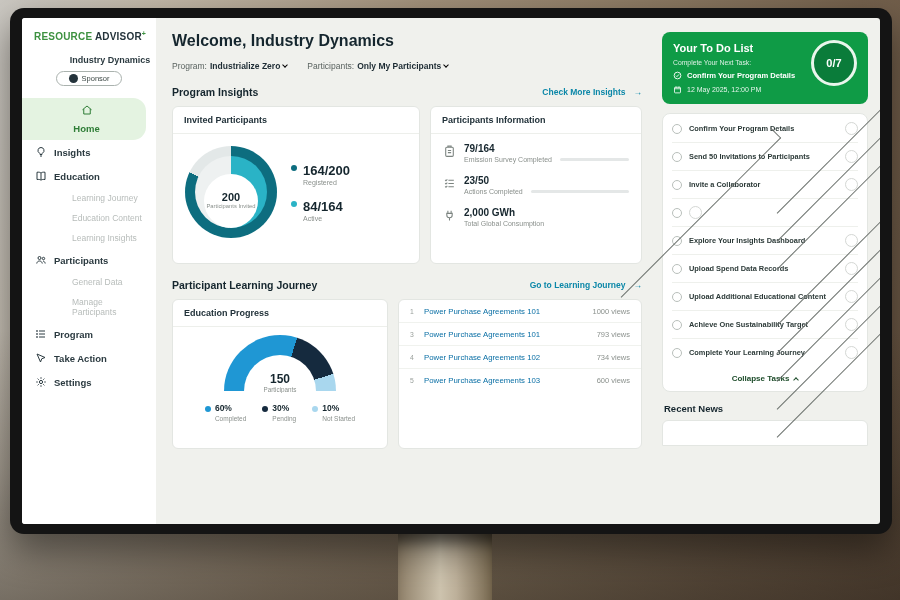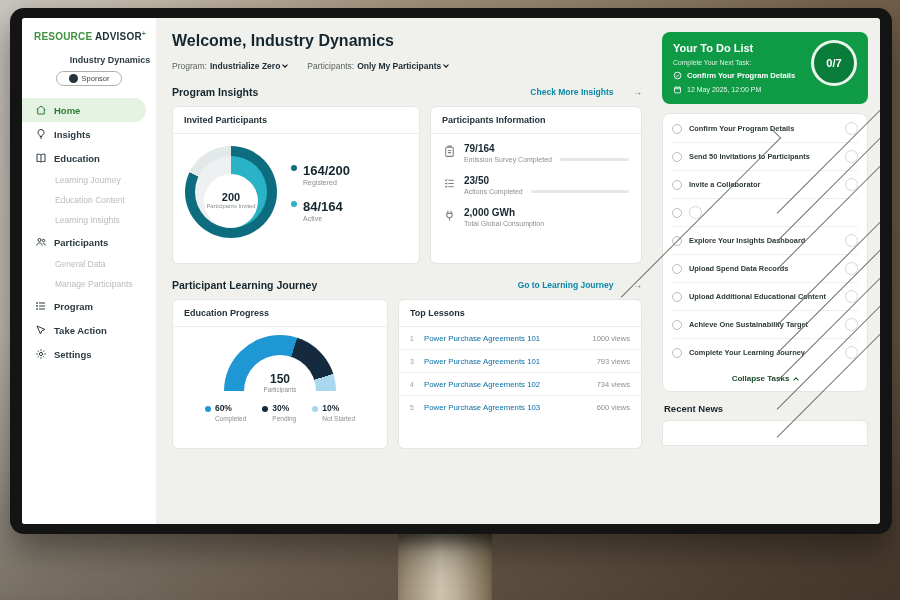--- a/index.html
+++ b/index.html
@@ -23,40 +23,40 @@
   .sidebar { width:134px; background:#fff; flex-shrink:0; padding:12px 0 0 0; }
   .logo { padding:0 12px; font-size:10px; font-weight:bold; letter-spacing:.2px; white-space:nowrap; }
   .logo .res { color:#3d9140; } .logo .adv { color:#24333b; } .logo sup { color:#3d9140; font-size:7px; }
   .org { text-align:center; font-size:9px; font-weight:bold; color:#2b3a40; margin-top:13px;padding-left:42px; }
   .badge { margin:6px auto 0; width:66px; border:1px solid #aab2ae; border-radius:10px; font-size:7.5px;
         display:flex; align-items:center; justify-content:center; gap:4px; padding:2px 0; color:#3c4845; }
   .badge-dot { width:9px; height:9px; border-radius:50%; background:#24333b; display:inline-block; }
   .nav { margin-top:12px; }
   .nav-item { display:flex; align-items:center; gap:7px; padding:6px 8px 6px 13px; font-size:9.5px;
         font-weight:bold; color:#2b3a40; cursor:pointer; }
-  .nav-item.active { background:#e4f3e1; color:#2e7d36; border-radius:0 13px 13px 0; margin-right:10px; }
+  .nav-item.active { background:#e4f3e1; color:#2e7d36; border-radius:0 13px 13px 0; margin-right:10px;flex-direction:column; }
   .nav-item .icon { width:12px; height:12px; display:inline-flex; }
   .nav-item .icon svg { width:12px; height:12px; }
-  .nav-sub { padding:5px 8px 5px 33px; font-size:8.5px; color:#b7bcba; cursor:pointer; }
+  .nav-sub { padding:5px 8px 5px 50px; font-size:8.5px; color:#b7bcba; cursor:pointer; }
 
   
   .main { flex:1; min-width:0; padding:14px 12px 0 16px; }
   .welcome { font-size:16px; font-weight:bold; color:#15262e; }
   .filters { display:flex; gap:20px; margin-top:11px; align-items:center; }
   .filter { display:flex; align-items:center; gap:3px; cursor:pointer; }
   .flabel { font-size:8.5px; color:#5a6360; }
   .fvalue { font-size:8.5px; font-weight:bold; color:#1c2b33; }
   .chev { display:inline-block; width:4px; height:4px; border-right:1.2px solid currentColor; border-bottom:1.2px solid currentColor; }
   .chev.down { transform:rotate(45deg); margin-top:-2px; }
   .chev.up { transform:rotate(-135deg); margin-top:2px; }
   .chev.right { transform:rotate(-45deg); }
 
   .section-row { display:flex; justify-content:space-between; align-items:center; margin-top:15px; }
   .section-title { font-size:10.5px; font-weight:bold; color:#15262e; }
-  .sec-link { font-size:8.5px; font-weight:bold; color:#0b87a8; display:flex; align-items:center; gap:20px; cursor:pointer; }
+  .sec-link { font-size:8.5px; font-weight:bold; color:#0b87a8; display:flex; align-items:center; gap:8px; cursor:pointer; }
 
   .cards { display:flex; gap:10px; margin-top:8px; }
   .card { background:#fff; border:1px solid #e3e6e2; border-radius:6px; overflow:hidden; }
   .card-header { padding:8px 11px; border-bottom:1px solid #edefeb; font-size:9px; font-weight:bold; color:#22323a; }
 
   .card-invited { width:248px; height:158px; }
   .invited-body { display:flex; align-items:center; gap:14px; padding:12px 12px; }
   .donut-outer { width:92px; height:92px; border-radius:50%; display:flex; align-items:center; justify-content:center; }
   .donut-mid { width:72px; height:72px; border-radius:50%; display:flex; align-items:flex-end; justify-content:center; }
   .donut-hole { width:54px; height:54px; border-radius:50%; background:#fff; display:flex; flex-direction:column;
@@ -357,21 +357,20 @@
                     <span class="dot" style="background: rgb(169, 215, 238);"></span>
                     <span class="edu-pct">10%</span>
                   </span>
                 <span class="edu-label">Not Started</span>
               </div>
             </div>
           </div>
         </div>
 
         <div class="card card-lessons">
-          <div class="card-header">Top Lessons</div>
           <div class="lesson">
             <span class="lesson-rank">1</span>
             <span class="lesson-name">Power Purchase Agreements 101</span>
             <span class="lesson-views">1000 views</span>
           </div>
           <div class="lesson">
             <span class="lesson-rank">3</span>
             <span class="lesson-name">Power Purchase Agreements 101</span>
             <span class="lesson-views">793 views</span>
           </div>

